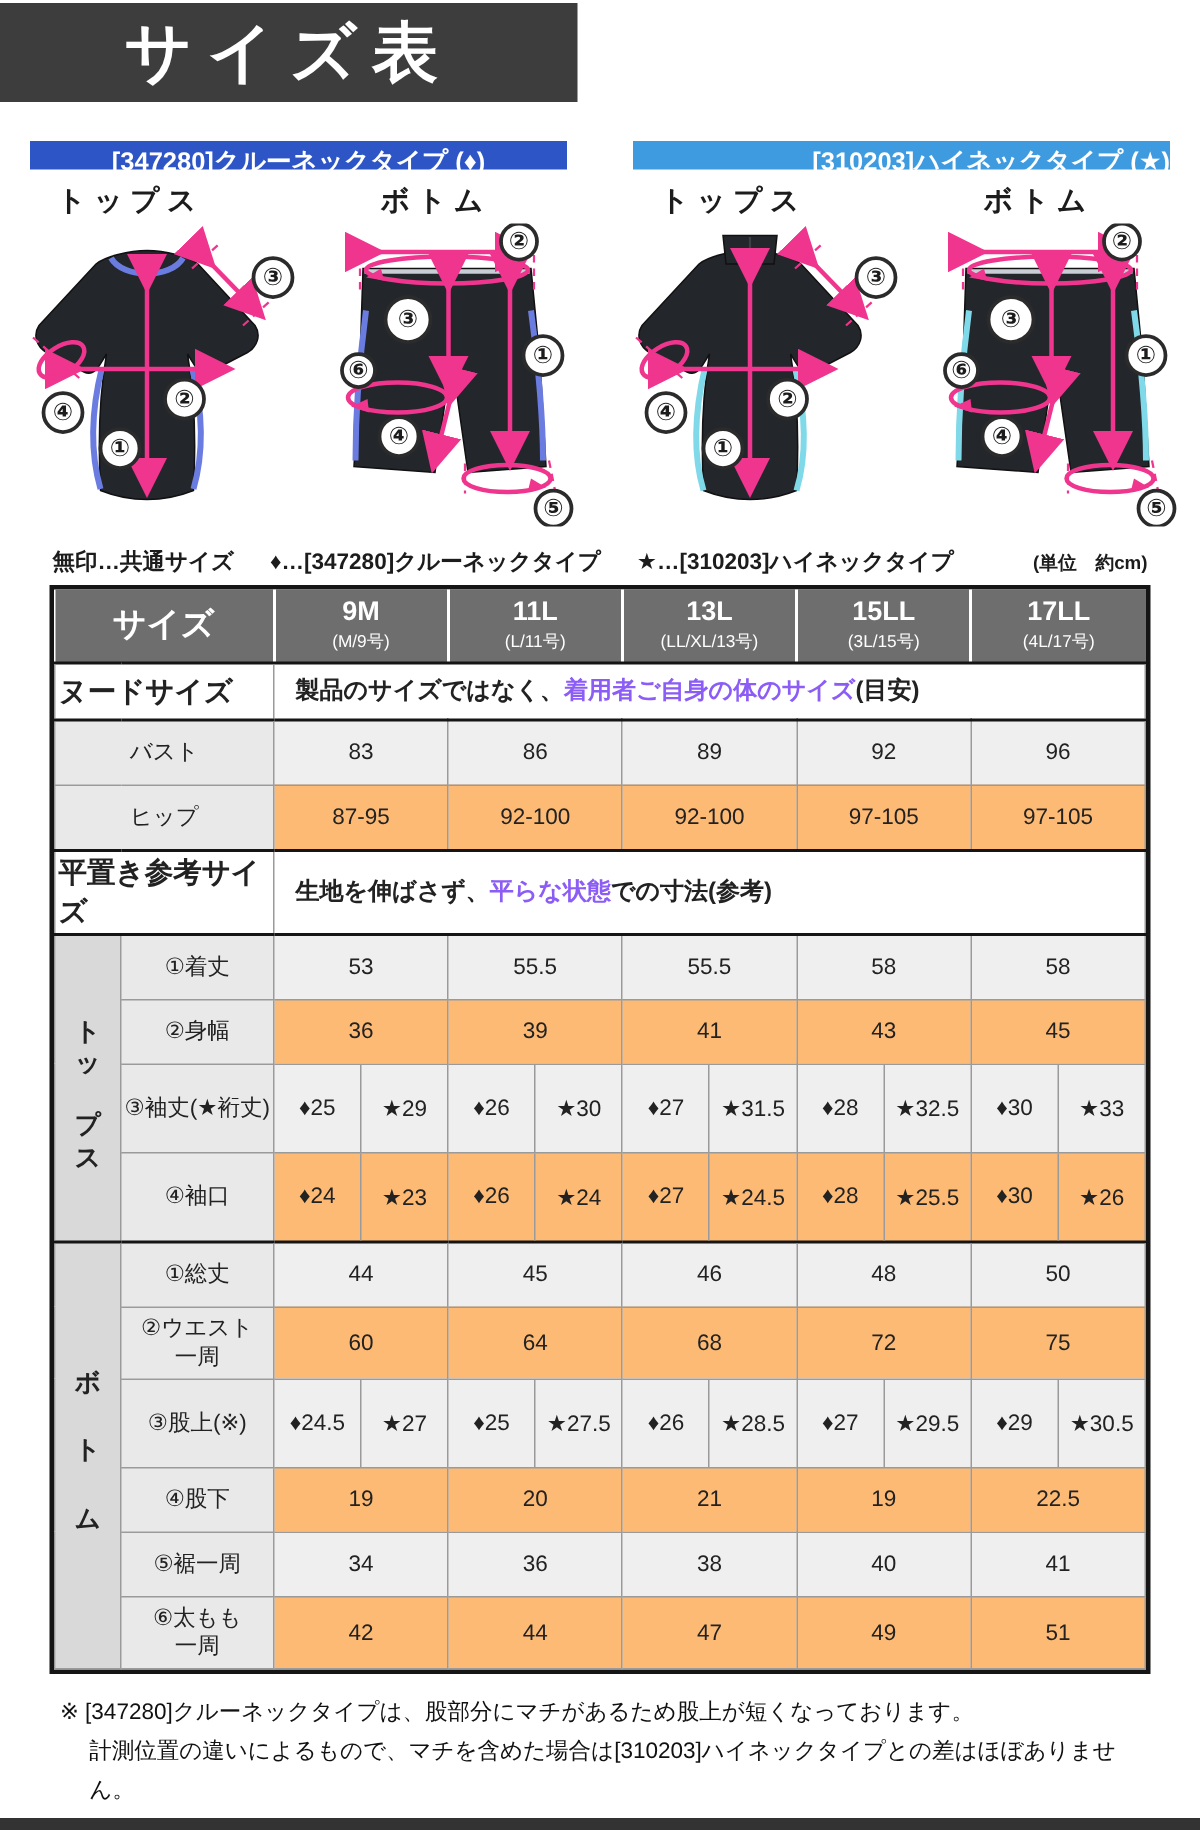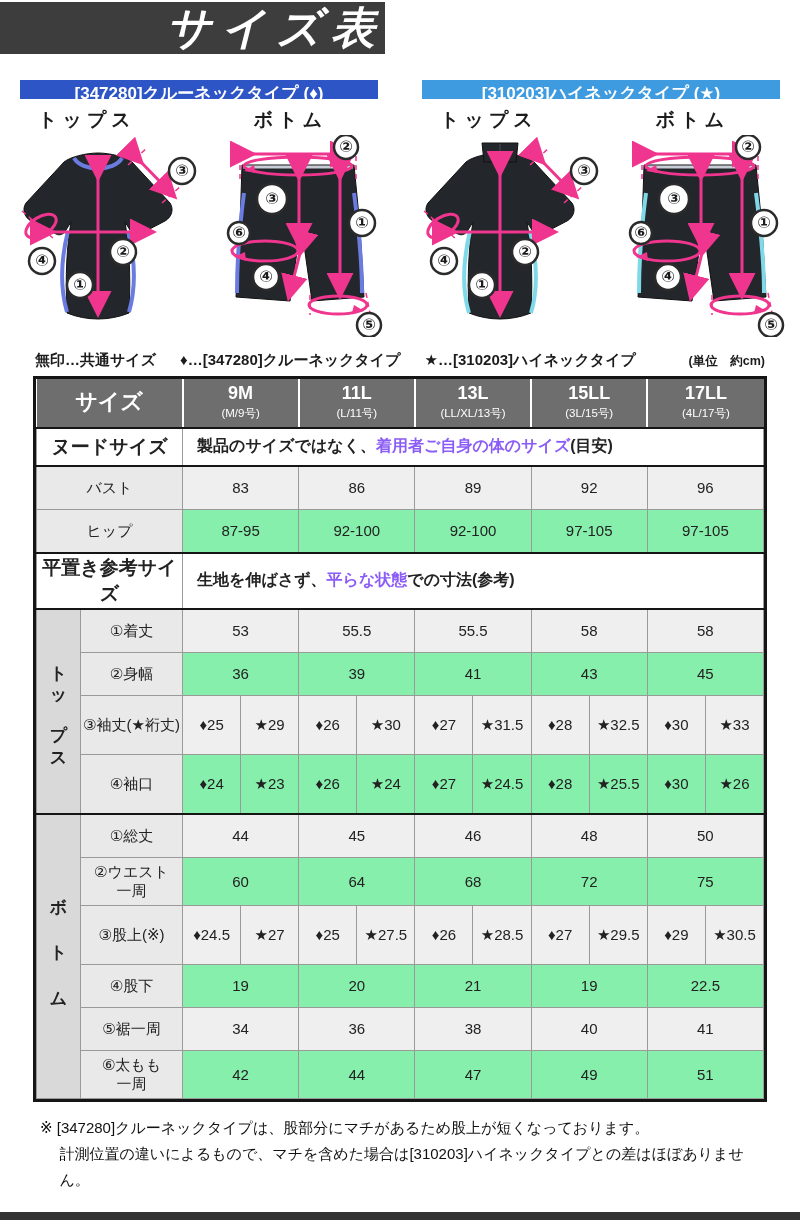--- a/index.html
+++ b/index.html
@@ -1,20 +1,20 @@
 <!DOCTYPE html>
 <html lang="ja"><head>
 <meta charset="utf-8">
 <style>
   html,body{margin:0;padding:0;background:#fff;}
   .page{position:relative;width:800px;height:1220px;background:#fff;overflow:hidden;
         font-family:"Liberation Sans","DejaVu Sans",sans-serif;color:#1c1c1c;}
   
-  .title-bar{margin-top:2px;width:385px;height:52px;background:#3d3d3d;
-             display:flex;align-items:center;justify-content:flex-end;font-style:italic;}
+  .title-bar{margin-top:2px;width:385px;height:66px;background:#3d3d3d;
+             display:flex;align-items:center;justify-content:center;}
   .title-bar h1{margin:0;color:#fff;font-size:44px;font-weight:700;letter-spacing:10px;}
   
   .intro{margin:20px 28px 0;font-size:17px;line-height:1.6;color:#111;}
   .intro b{font-weight:700;}
   
   .products{display:flex;justify-content:space-between;margin:26px 10px 0;}
   .product{width:378px;position:relative;}
   .product-header{height:19px;margin:0 10px;color:#fff;font-size:17px;font-weight:700;
                   text-align:center;line-height:27px;}
   .diagram-labels{display:flex;margin:8px 0 0 0;font-size:19px;font-weight:700;letter-spacing:5px;}
@@ -38,30 +38,30 @@
   table{width:100%;border-collapse:collapse;table-layout:fixed;font-size:15px;}
   col.c-group{width:44px;} col.c-label{width:102px;}
   th,td{border:1px solid #9a9a9a;text-align:center;vertical-align:middle;}
   thead th{background:#6e6e6e;color:#fff;border-left:2px solid #fff;border-right:2px solid #fff;
            border-top:none;border-bottom:2px solid #151515;padding:4px 0 6px;}
   thead th:first-child{border-left:none;font-size:22px;font-weight:700;}
   thead th:last-child{border-right:none;}
   thead .sz-name{font-size:18px;font-weight:700;line-height:1.2;}
   thead .sz-sub{font-size:11.5px;font-weight:400;margin-top:1px;}
   td{height:34px;padding:1px 2px;color:#222;}
-  td.sec-label{background:#fff;font-size:19px;font-weight:700;text-align:center;}
+  td.sec-label{background:#fff;font-size:19px;font-weight:700;text-align:left;}
   td.sec-desc{background:#fff;font-size:16px;font-weight:700;text-align:left;padding-left:14px;}
   tr.sec-start td{border-top:2px solid #151515;}
   tr.sec-head td{border-bottom:2px solid #151515;}
   td.rowlabel{background:#e9e9e9;font-size:15px;white-space:pre-line;line-height:1.3;padding:4px 2px;margin-left:12px;}
   td.group-cell{background:#d9d9d9;}
   .vlabel{writing-mode:vertical-rl;text-orientation:upright;font-weight:700;font-size:17px;
           margin:0 auto;line-height:1;}
   td.shade{background:#efefef;}
-  td.white{background:#86efac;}
+  td.white{background:#fdba74;}
   td.splitcell{padding:0;}
   td.splitcell .sp{display:flex;align-items:stretch;height:100%;min-height:34px;}
   td.splitcell .sp span{flex:1;display:flex;align-items:center;justify-content:center;padding:20px 1px;}
   td.splitcell .sp span + span{border-left:1px solid #9a9a9a;}
   .pink{color:#8b5cf6;}
   
   .fnote{margin:13px 40px 0;font-size:15px;line-height:1.75;color:#111;}
   .fnote .l2{padding-left:1.3em;}
   .footer-bar{position:absolute;left:0;bottom:0;width:100%;height:8px;background:#333;}
 </style>
@@ -142,21 +142,21 @@
             <circle class="mcirc" cx="38" cy="142" r="13"></circle>
               <text class="mtext" x="38" y="147">④</text>
             <circle class="mcirc" cx="141" cy="190" r="12"></circle>
               <text class="mtext" x="141" y="195">⑤</text>
           </g>
         </svg>
       </div>
     </div>
 
     <div class="product" style="--trim: #7fd9e8;">
-      <div class="product-header" style="background: rgb(63, 155, 224);">[310203]ハイネックタイプ (★)</div>
+      <div class="product-header" style="background: rgb(63, 155, 224); text-align: right;">[310203]ハイネックタイプ (★)</div>
       <div class="diagram-labels">
         <span class="dl-tops">トップス</span>
         <span class="dl-bottom">ボトム</span>
       </div>
       <div class="diagram">
         <svg width="378" height="202" viewBox="0 0 378 202">
           <defs>
             <marker id="ahR" markerWidth="9" markerHeight="9" refX="6" refY="4.5" orient="auto">
               <path d="M0,0 L9,4.5 L0,9 Z" fill="#f0358e"></path>
             </marker>

